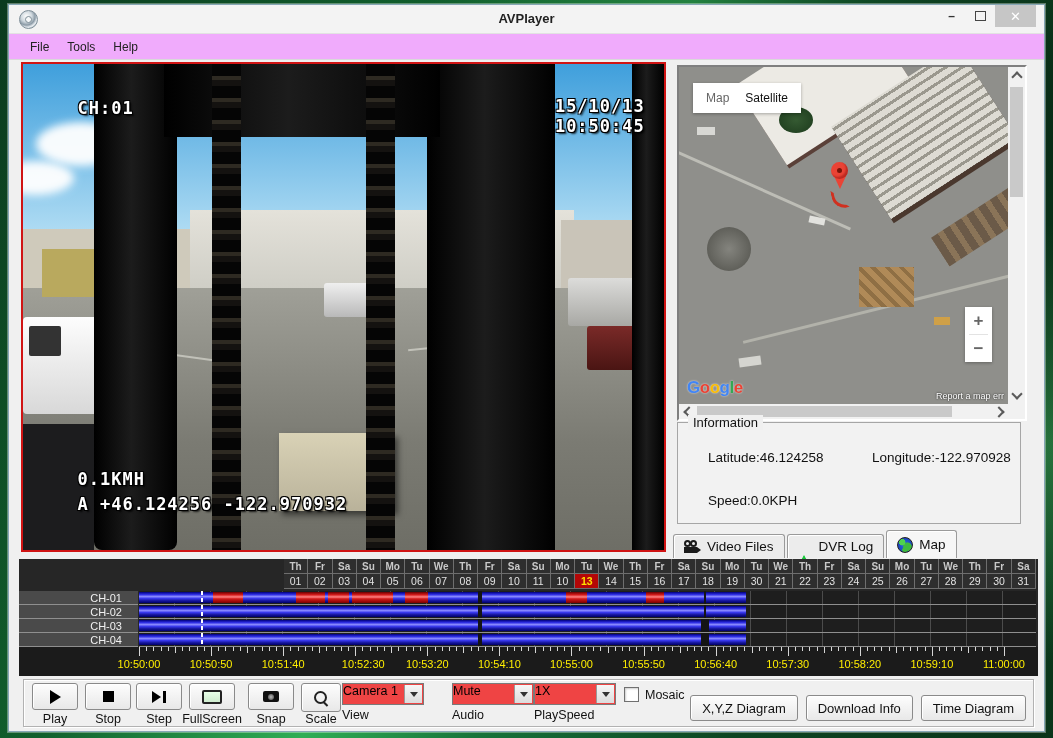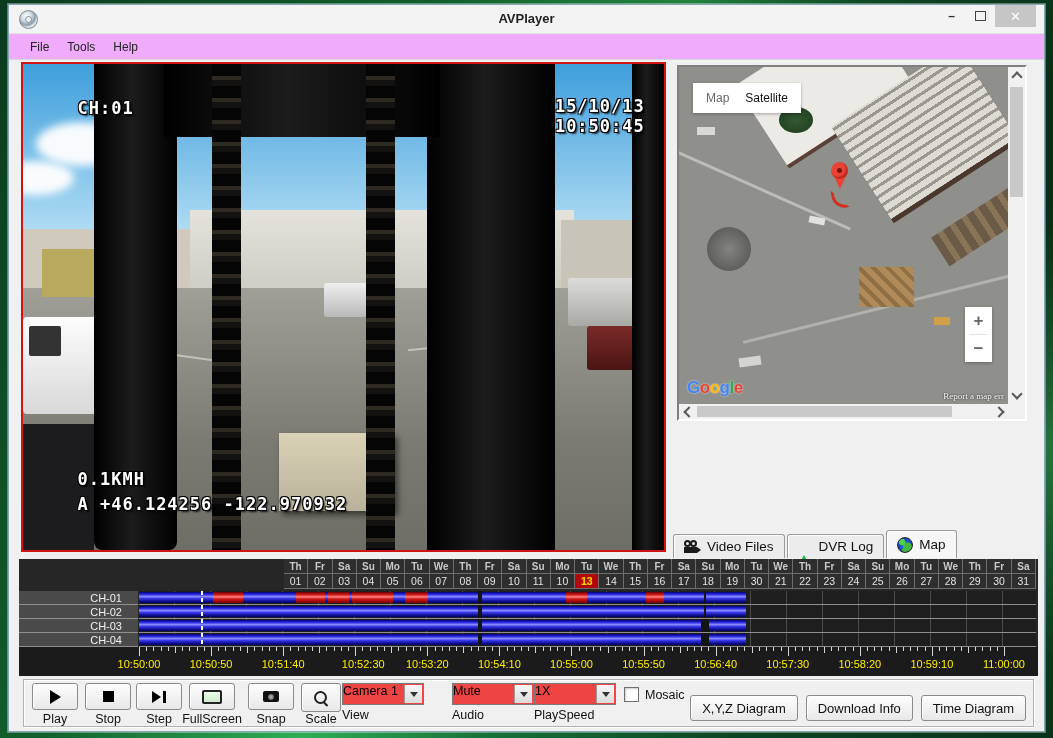--- a/index.html
+++ b/index.html
@@ -51,21 +51,21 @@
   .vthumb{position:absolute;left:2px;width:13px;background:#c9c9c9;}
   .hthumb{position:absolute;top:2px;height:11px;background:#c9c9c9;}
   .map-ctl{position:absolute;left:14px;top:16px;background:#fff;box-shadow:0 1px 3px rgba(0,0,0,.3);
     display:flex;align-items:center;height:30px;padding:0 13px;gap:16px;font-size:12px;}
   .zoom-ctl{position:absolute;right:16px;bottom:42px;width:27px;background:#fff;box-shadow:0 1px 3px rgba(0,0,0,.3);
     display:flex;flex-direction:column;align-items:center;color:#666;font-size:17px;font-weight:bold;}
   .zoom-ctl .z{height:27px;line-height:27px;width:100%;text-align:center;}
   .zoom-ctl .zdiv{width:19px;height:1px;background:#e3e3e3;}
   .glogo{position:absolute;left:8px;bottom:6px;font-size:17px;font-weight:bold;letter-spacing:-.5px;
     text-shadow:0 0 2px rgba(255,255,255,.8);font-family:"Liberation Sans",sans-serif;}
-  .maperr{position:absolute;right:4px;bottom:3px;font-size:9px;color:#fff;text-shadow:0 0 2px #000;font-family:Liberation Serif, serif;}
+  .maperr{position:absolute;right:4px;bottom:3px;font-size:9px;color:#fff;text-shadow:0 0 2px #000;}
   .pin{position:absolute;}
   .pin .head{width:17px;height:17px;background:#ea4335;border-radius:50% 50% 50% 50%;position:relative;box-shadow:inset -2px -2px 2px rgba(120,0,0,.4);}
   .pin .head::after{content:"";position:absolute;left:6px;top:6px;width:5px;height:5px;background:#7a1408;border-radius:50%;}
   .pin .tip{width:0;height:0;border-left:6px solid transparent;border-right:6px solid transparent;border-top:13px solid #ea4335;margin:-3px auto 0;}
   .pin .tail{width:10px;height:14px;border:3px solid transparent;border-left:3px solid #d03020;border-bottom:3px solid #d03020;border-radius:0 0 0 14px;margin:0 auto;transform:rotate(-12deg);}
   
   .infobox{position:absolute;left:668px;top:417px;width:342px;height:100px;border:1px solid #a6a6a6;background:#f2f2f2;}
   .legend{position:absolute;left:10px;top:-8px;background:#f0f0f0;padding:0 5px;font-size:13px;color:#111;}
   .inforow{position:absolute;font-size:13.5px;color:#111;}
   
@@ -243,20 +243,26 @@
             <span class="chev" style="transform:rotate(45deg);margin-left:3px;"></span>
           </div>
         <div class="hthumb" style="left:18px;width:255px;"></div>
         <div class="sbtn" style="right:0;top:0;width:16px;height:15px;">
             <span class="chev" style="transform:rotate(-135deg);margin-right:3px;"></span>
           </div>
       </div>
       <div class="scorner"></div>
     </div>
 
+    <div class="infobox">
+      <div class="legend">Information</div>
+      <div class="inforow" style="left:30px;top:27px;">Latitude:46.124258</div>
+      <div class="inforow" style="left:194px;top:27px;">Longitude:-122.970928</div>
+      <div class="inforow" style="left:30px;top:70px;">Speed:0.0KPH</div>
+    </div>
 
     <div class="tabs">
       <div class="tab">
         <span class="icon-vf">
             <span class="wheel" style="left:0;"></span>
             <span class="wheel" style="left:6px;"></span>
             <span class="body"></span>
             <span class="lens"></span>
           </span>
         <span>Video Files</span>

